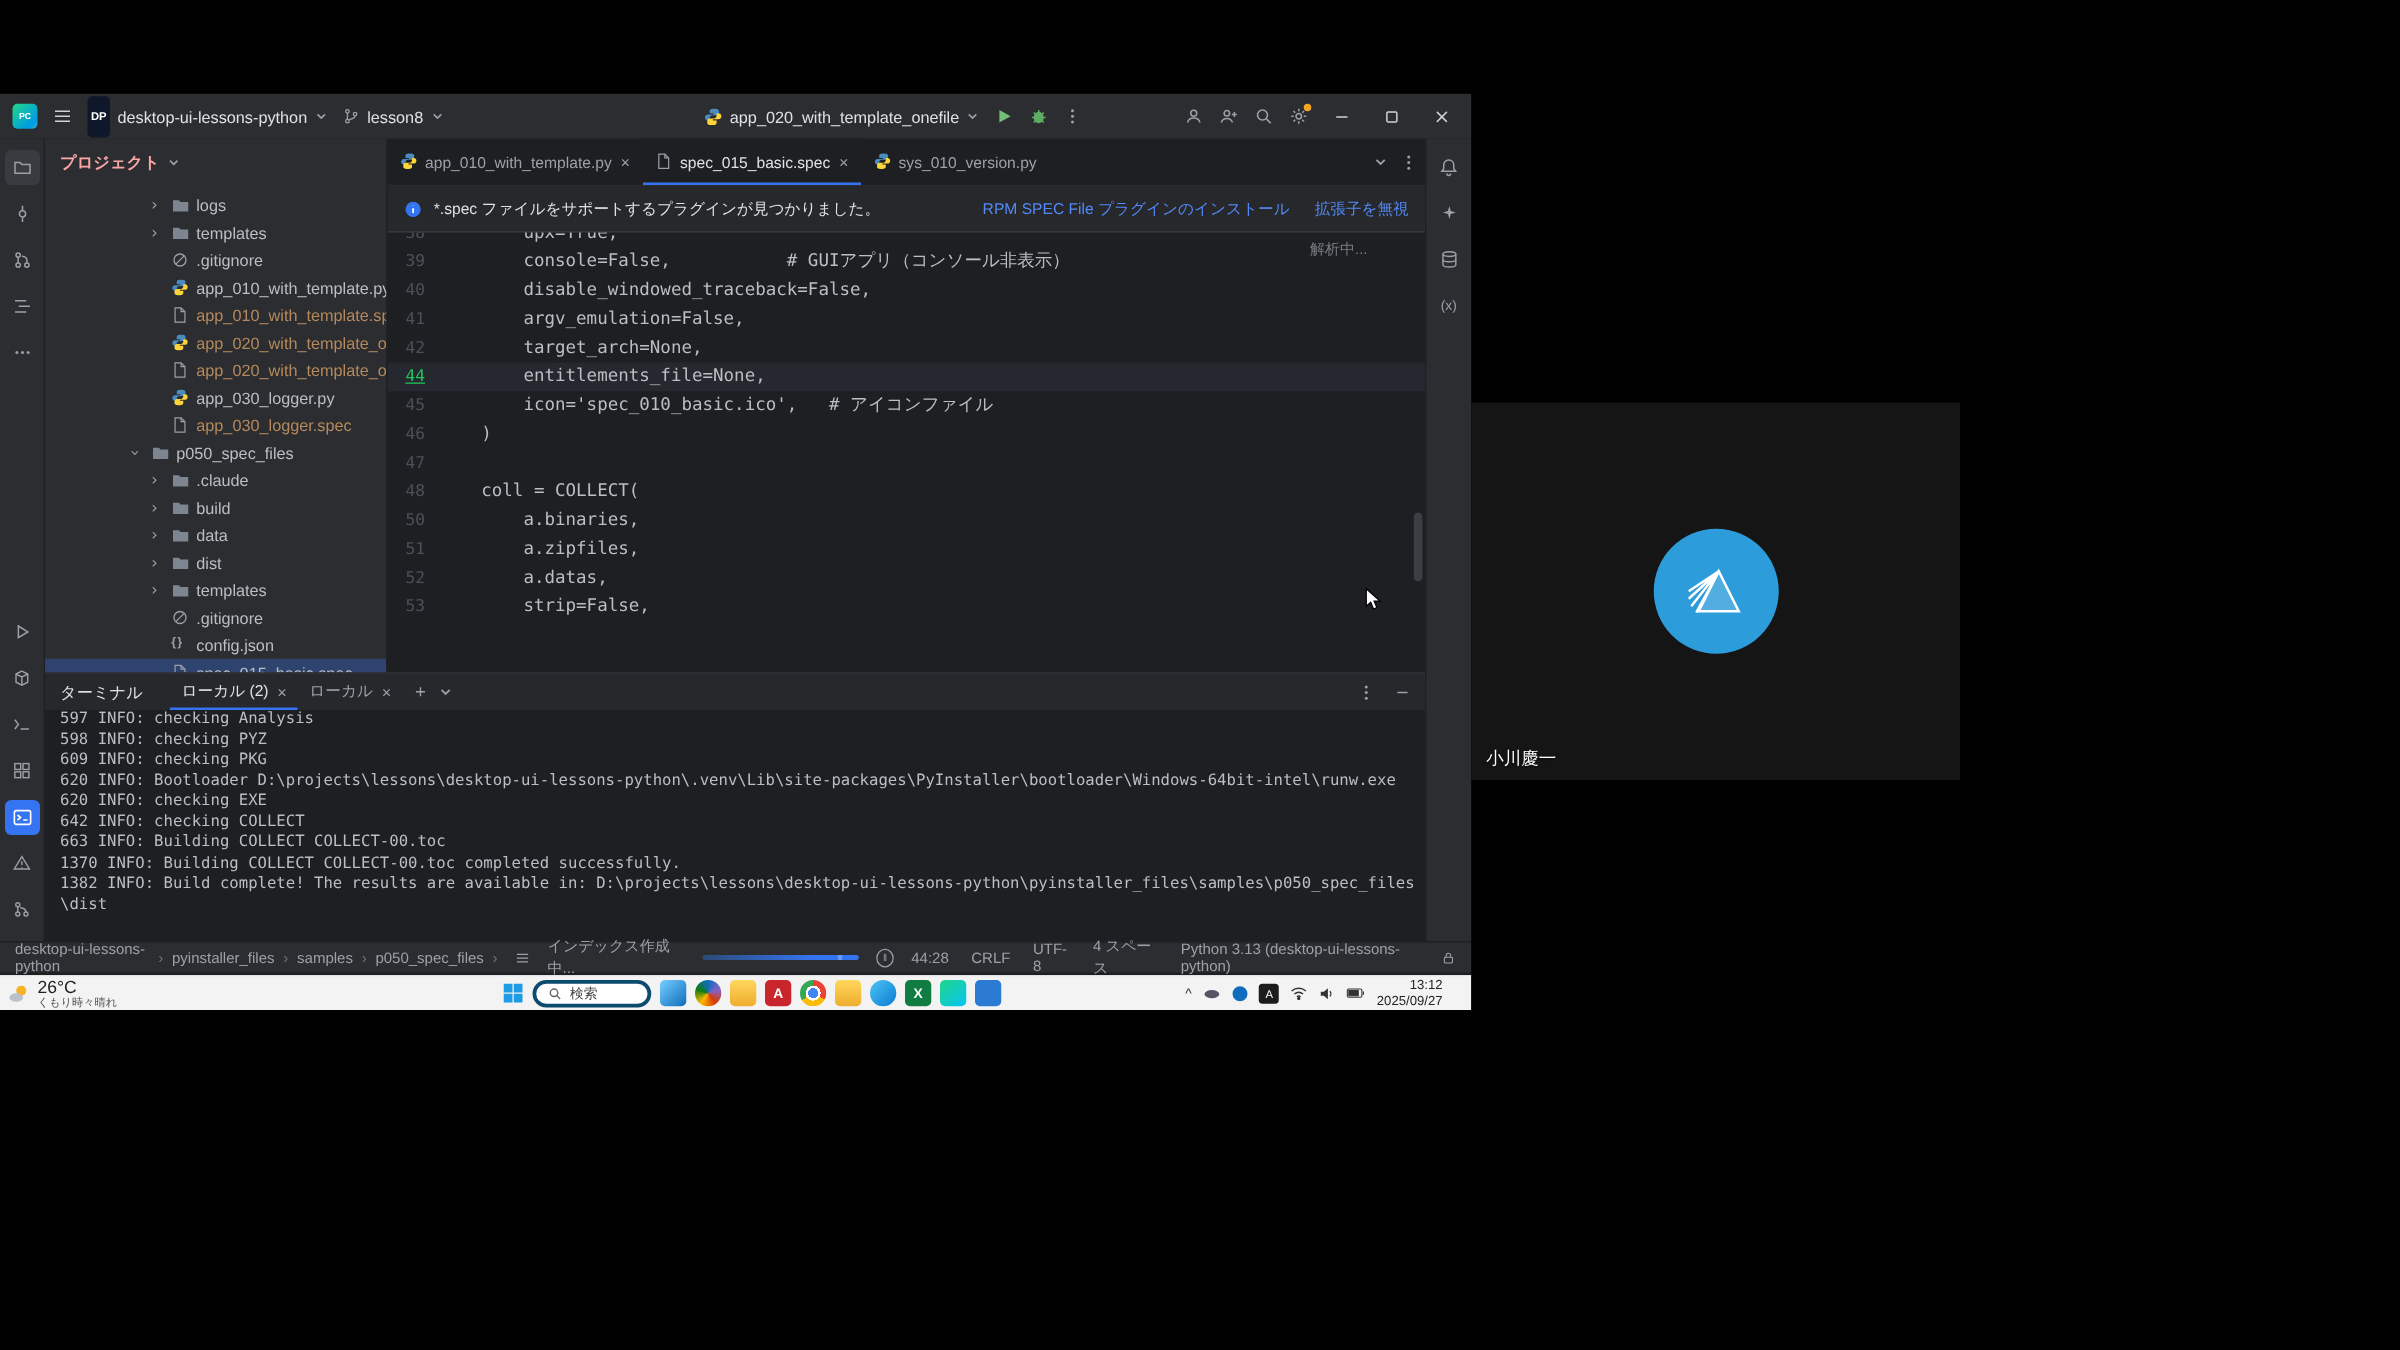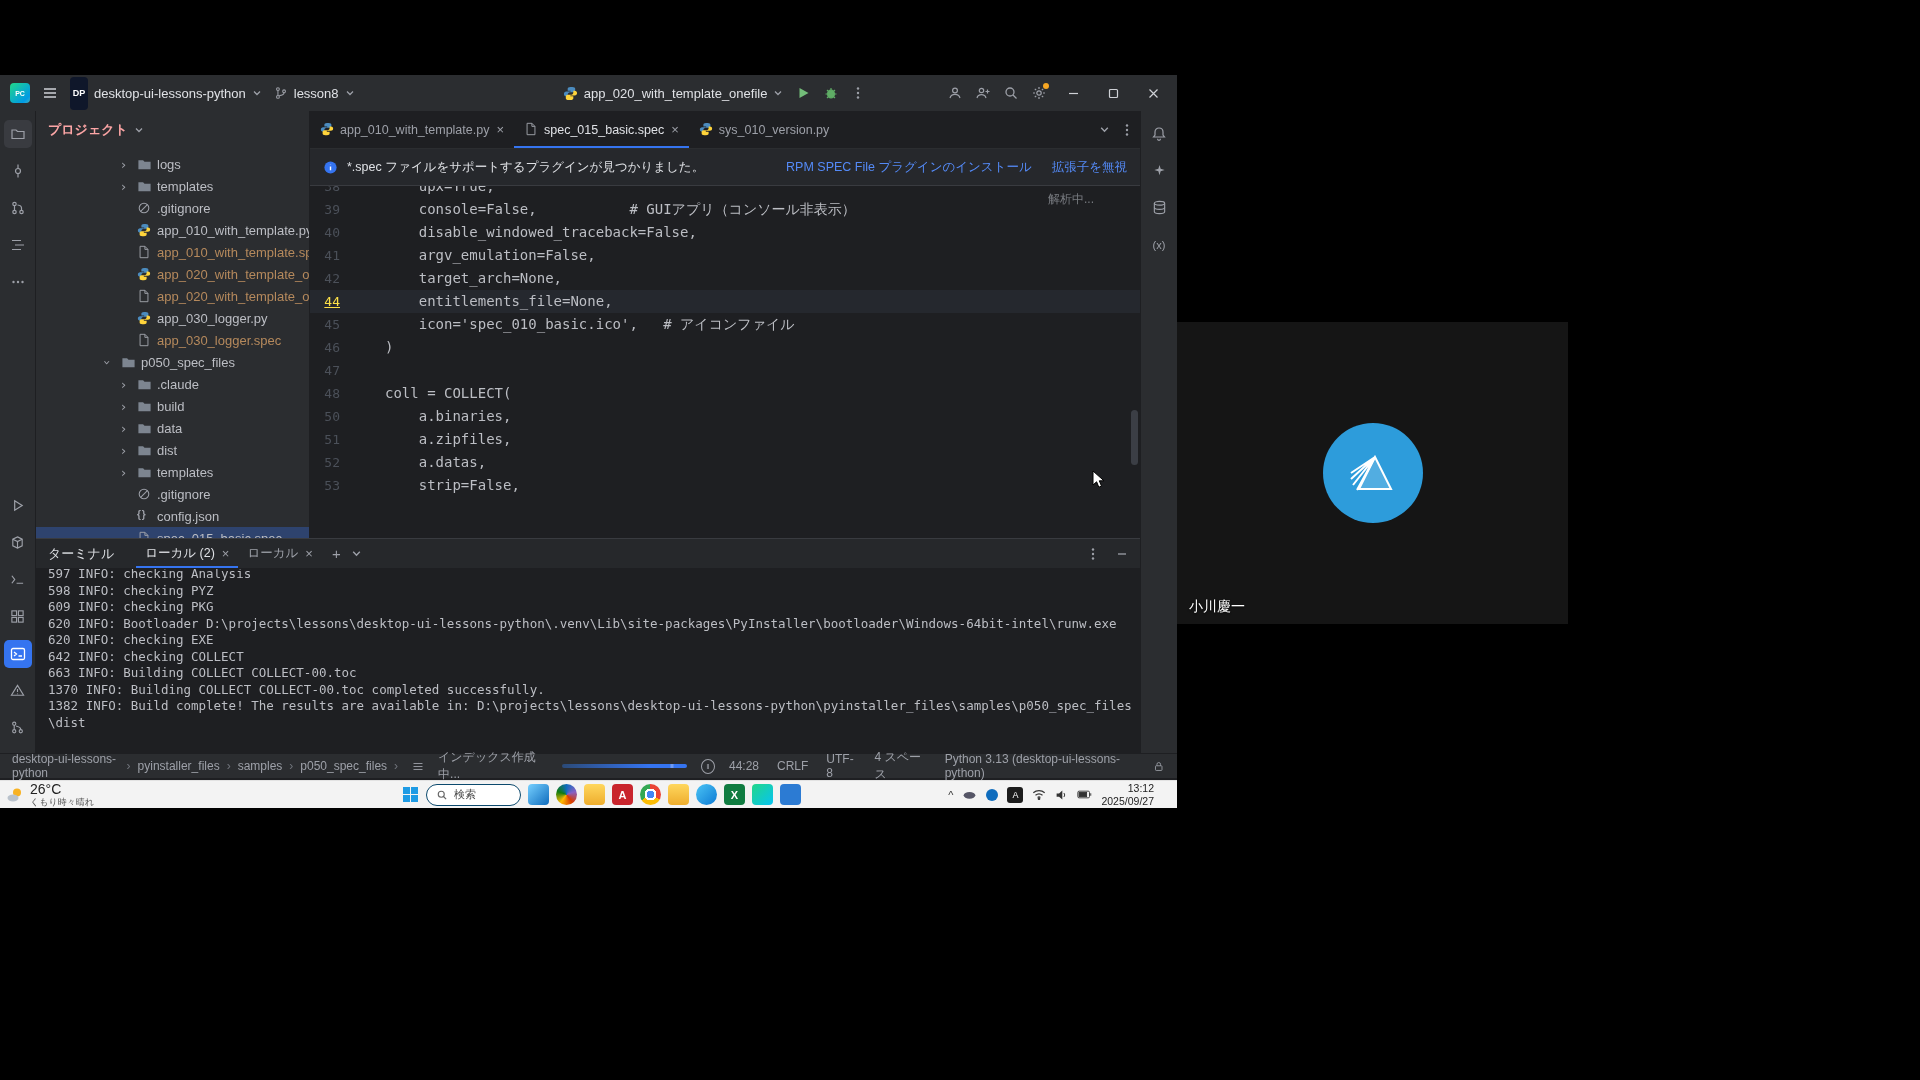--- a/index.html
+++ b/index.html
@@ -74,21 +74,21 @@
             border-bottom:1px solid #393b40; display:flex; align-items:center; gap:9px; padding:0 13px;
             font-size:12.5px; color:#dfe1e5; }
   .banner-links { margin-left:auto; display:flex; gap:20px; }
   .banner-link { color:#548af7; }
 
   .code { position:absolute; left:0; top:75px; right:0; bottom:0; overflow:hidden;
           font-family:"DejaVu Sans Mono", monospace; font-size:14px; }
   .code-inner { margin-top:-11px; }
   .code-line { display:flex; height:23px; line-height:23px; color:#bcbec4; }
   .code-line[data-state="current"] { background:#25282e; }
-  .code-line[data-state="current"] .ln { color:#fde047;text-decoration:underline; }
+  .code-line[data-state="current"] .ln { color:#22c55e;text-decoration:underline; }
   .ln { width:26px; margin-left:4px; text-align:right; color:#4b5059; font-size:13px; flex:none; }
   .ct { padding-left:45px; white-space:pre; }
   .analyzing { position:absolute; top:80px; right:46px; color:#787b80; font-size:12px; }
   .editor-scrollbar { position:absolute; right:2px; top:299px; width:7px; height:55px;
                       background:#4b5059; border-radius:4px; opacity:.65; }
 
   
   .terminal { position:absolute; left:36px; top:463px; width:1104px; height:215px; background:#1e1f22;
               border-top:1px solid #393b40; }
   .term-header { height:30px; display:flex; align-items:center; padding:0 12px; background:#26282b;
@@ -120,21 +120,21 @@
   .sb-right { margin-left:auto; display:flex; align-items:center; gap:18px; }
 
   
   .taskbar { position:absolute; left:0; top:705px; width:100%; height:28px; background:#f3f3f3;
              border-top:1px solid #e2e2e2; display:flex; align-items:center; padding:0 6px; color:#333; }
   .weather { display:flex; align-items:center; gap:6px; width:160px; }
   .weather-text { display:flex; flex-direction:column; line-height:1.15; }
   .weather-temp { font-size:14px; color:#222; }
   .weather-desc { font-size:9px; color:#555; }
   .tb-center { position:absolute; left:402px; display:flex; align-items:center; gap:7px; }
-  .search-pill { width:95px; height:22px; background:#fff; border:1px solid #0c4a6e; border-radius:12px;
+  .search-pill { width:95px; height:22px; background:#fff; border:3px solid #0c4a6e; border-radius:12px;
                  display:flex; align-items:center; gap:6px; padding:0 9px; font-size:11px; color:#444; }
   .app { width:21px; height:21px; border-radius:4px; display:flex; align-items:center; justify-content:center;
          font-size:11px; font-weight:bold; color:#fff; }
   .app[data-icon="task-view-icon"] { background:linear-gradient(135deg,#76d0ff,#0f6cbd); }
   .app[data-icon="copilot-icon"] { border-radius:50%; background:conic-gradient(#0f6cbd,#8661c5,#d83b01,#ffb900,#107c10,#0f6cbd); }
   .app[data-icon="file-explorer-icon"], .app[data-icon="folder-icon"] { background:linear-gradient(#ffd75e,#eead2d); }
   .app[data-icon="adobe-icon"] { background:#c9252d; } .app[data-icon="adobe-icon"]::before { content:"A"; }
   .app[data-icon="chrome-icon"] { border-radius:50%;
         background:radial-gradient(circle,#4285f4 0 4px,#fff 4px 6px,rgba(255,255,255,0) 6px),
                    conic-gradient(#ea4335 0 33%,#fbbc05 33% 66%,#34a853 66% 100%); }

